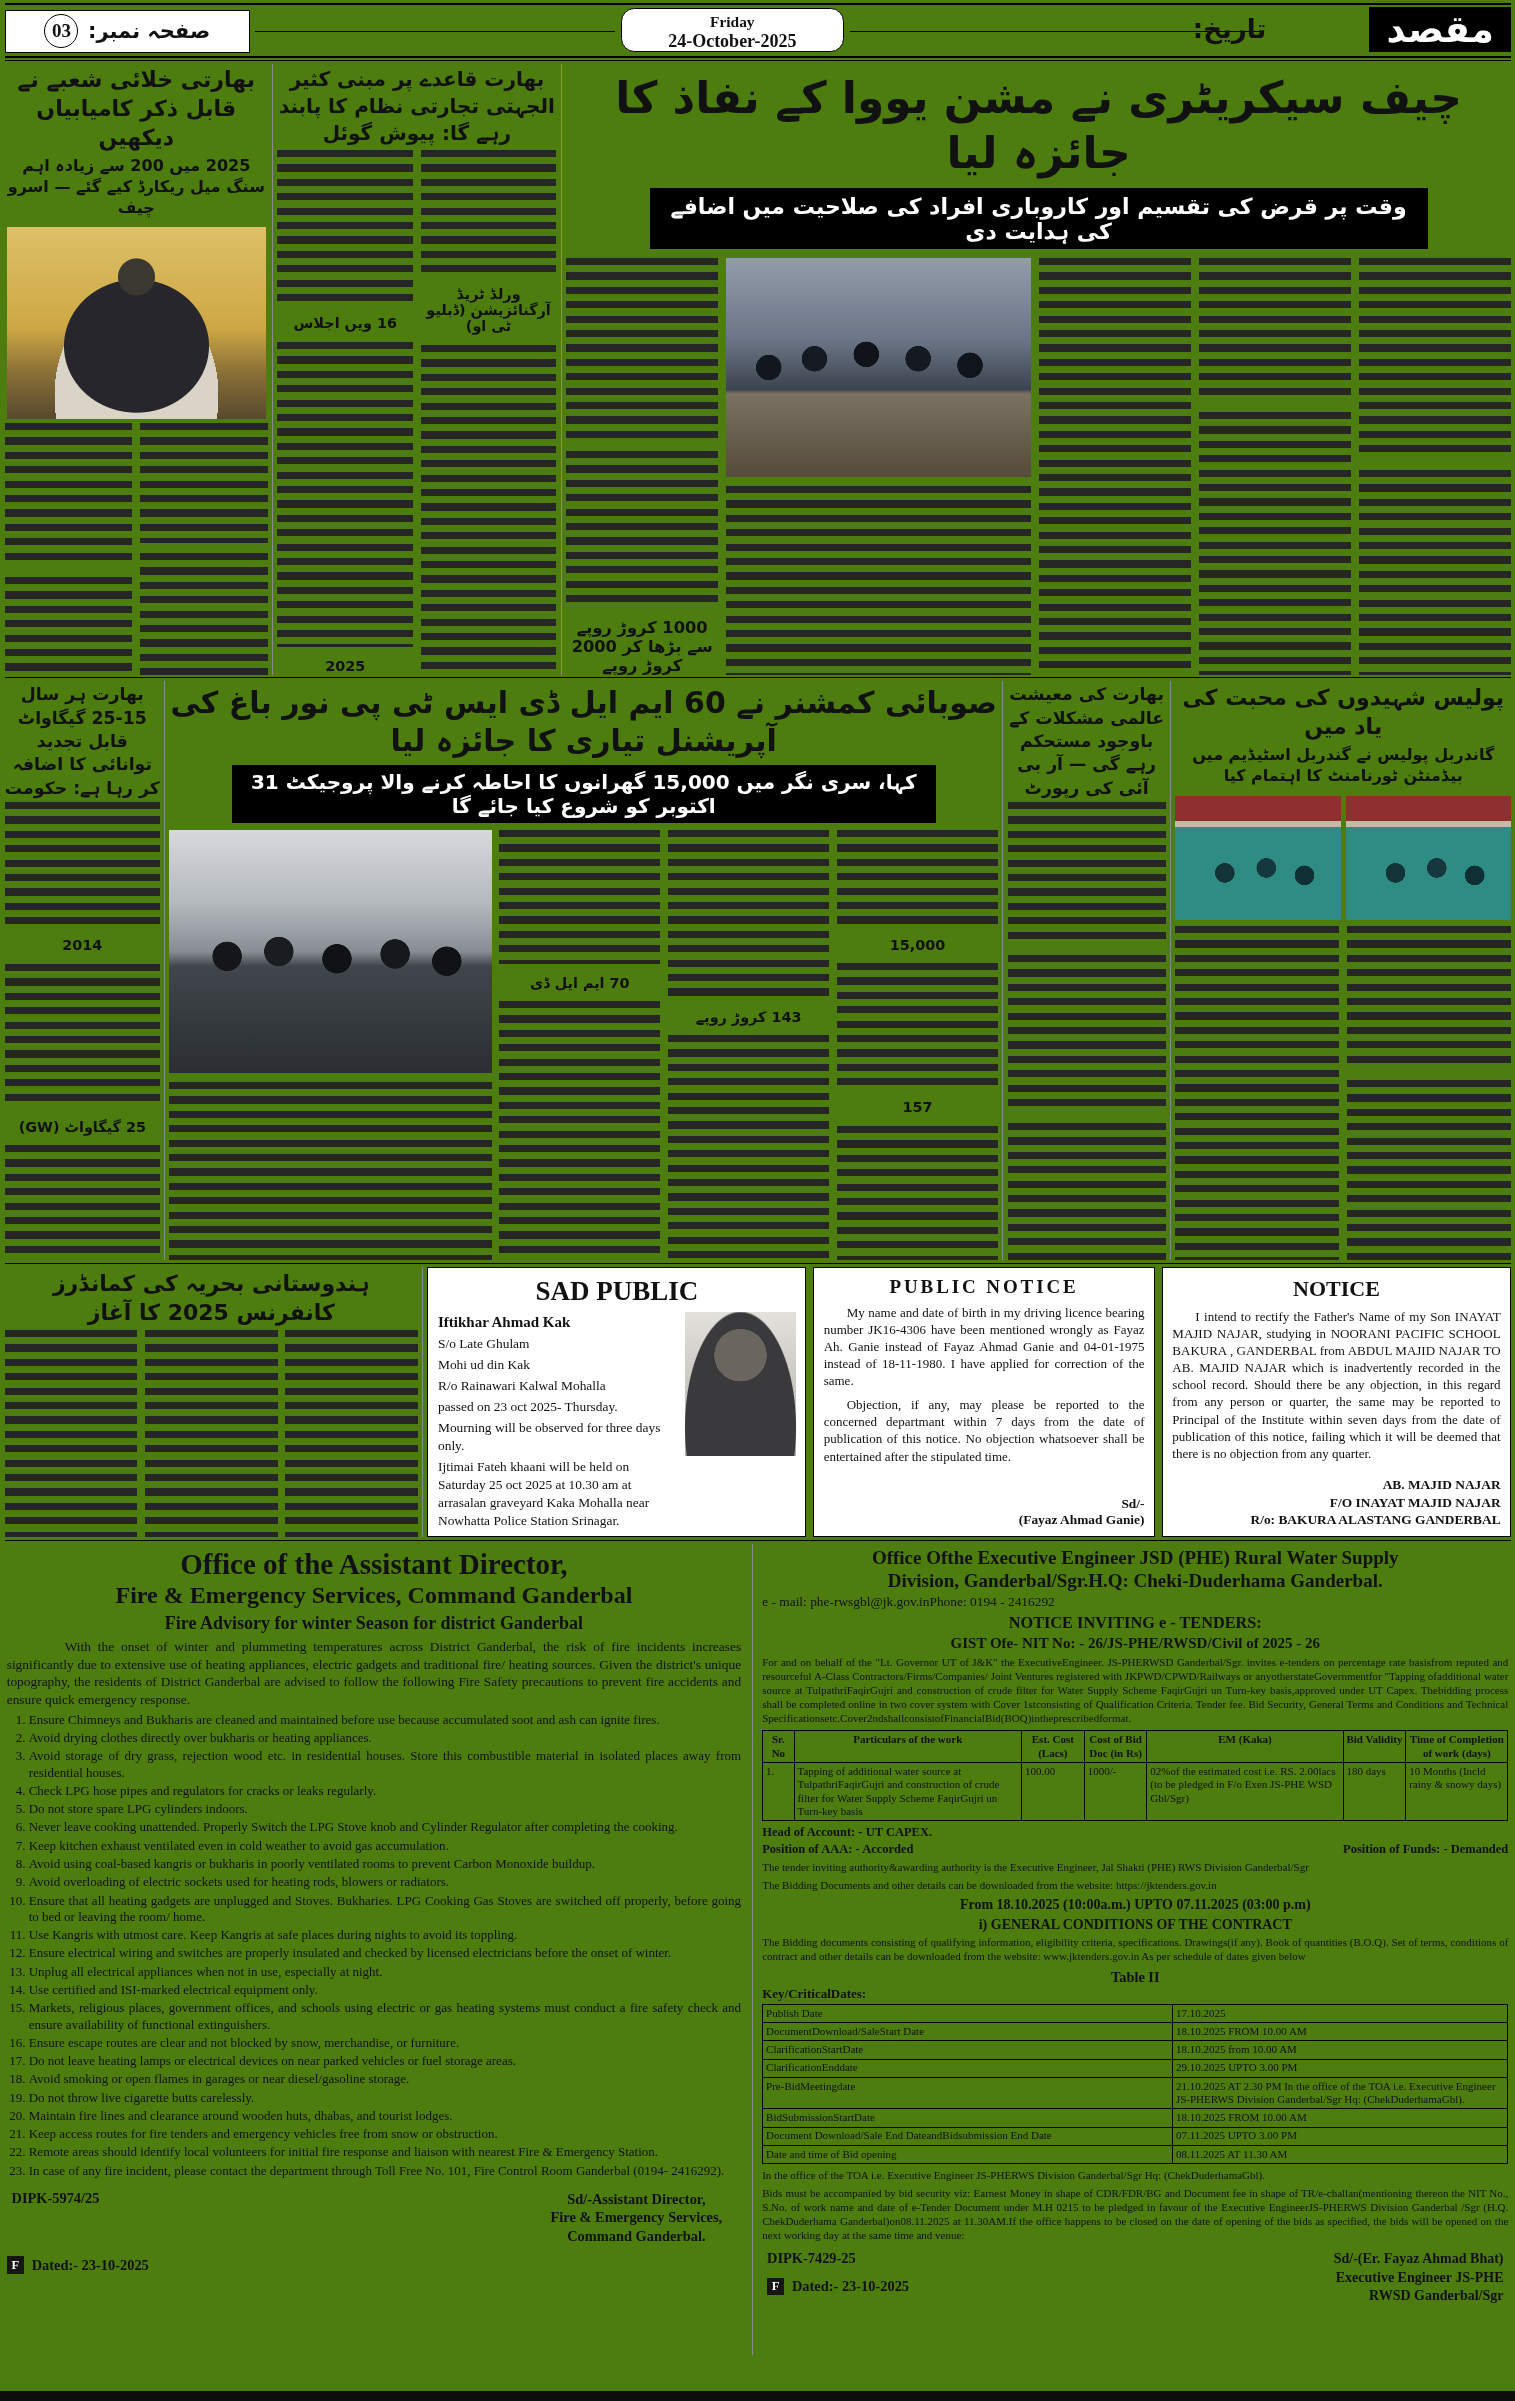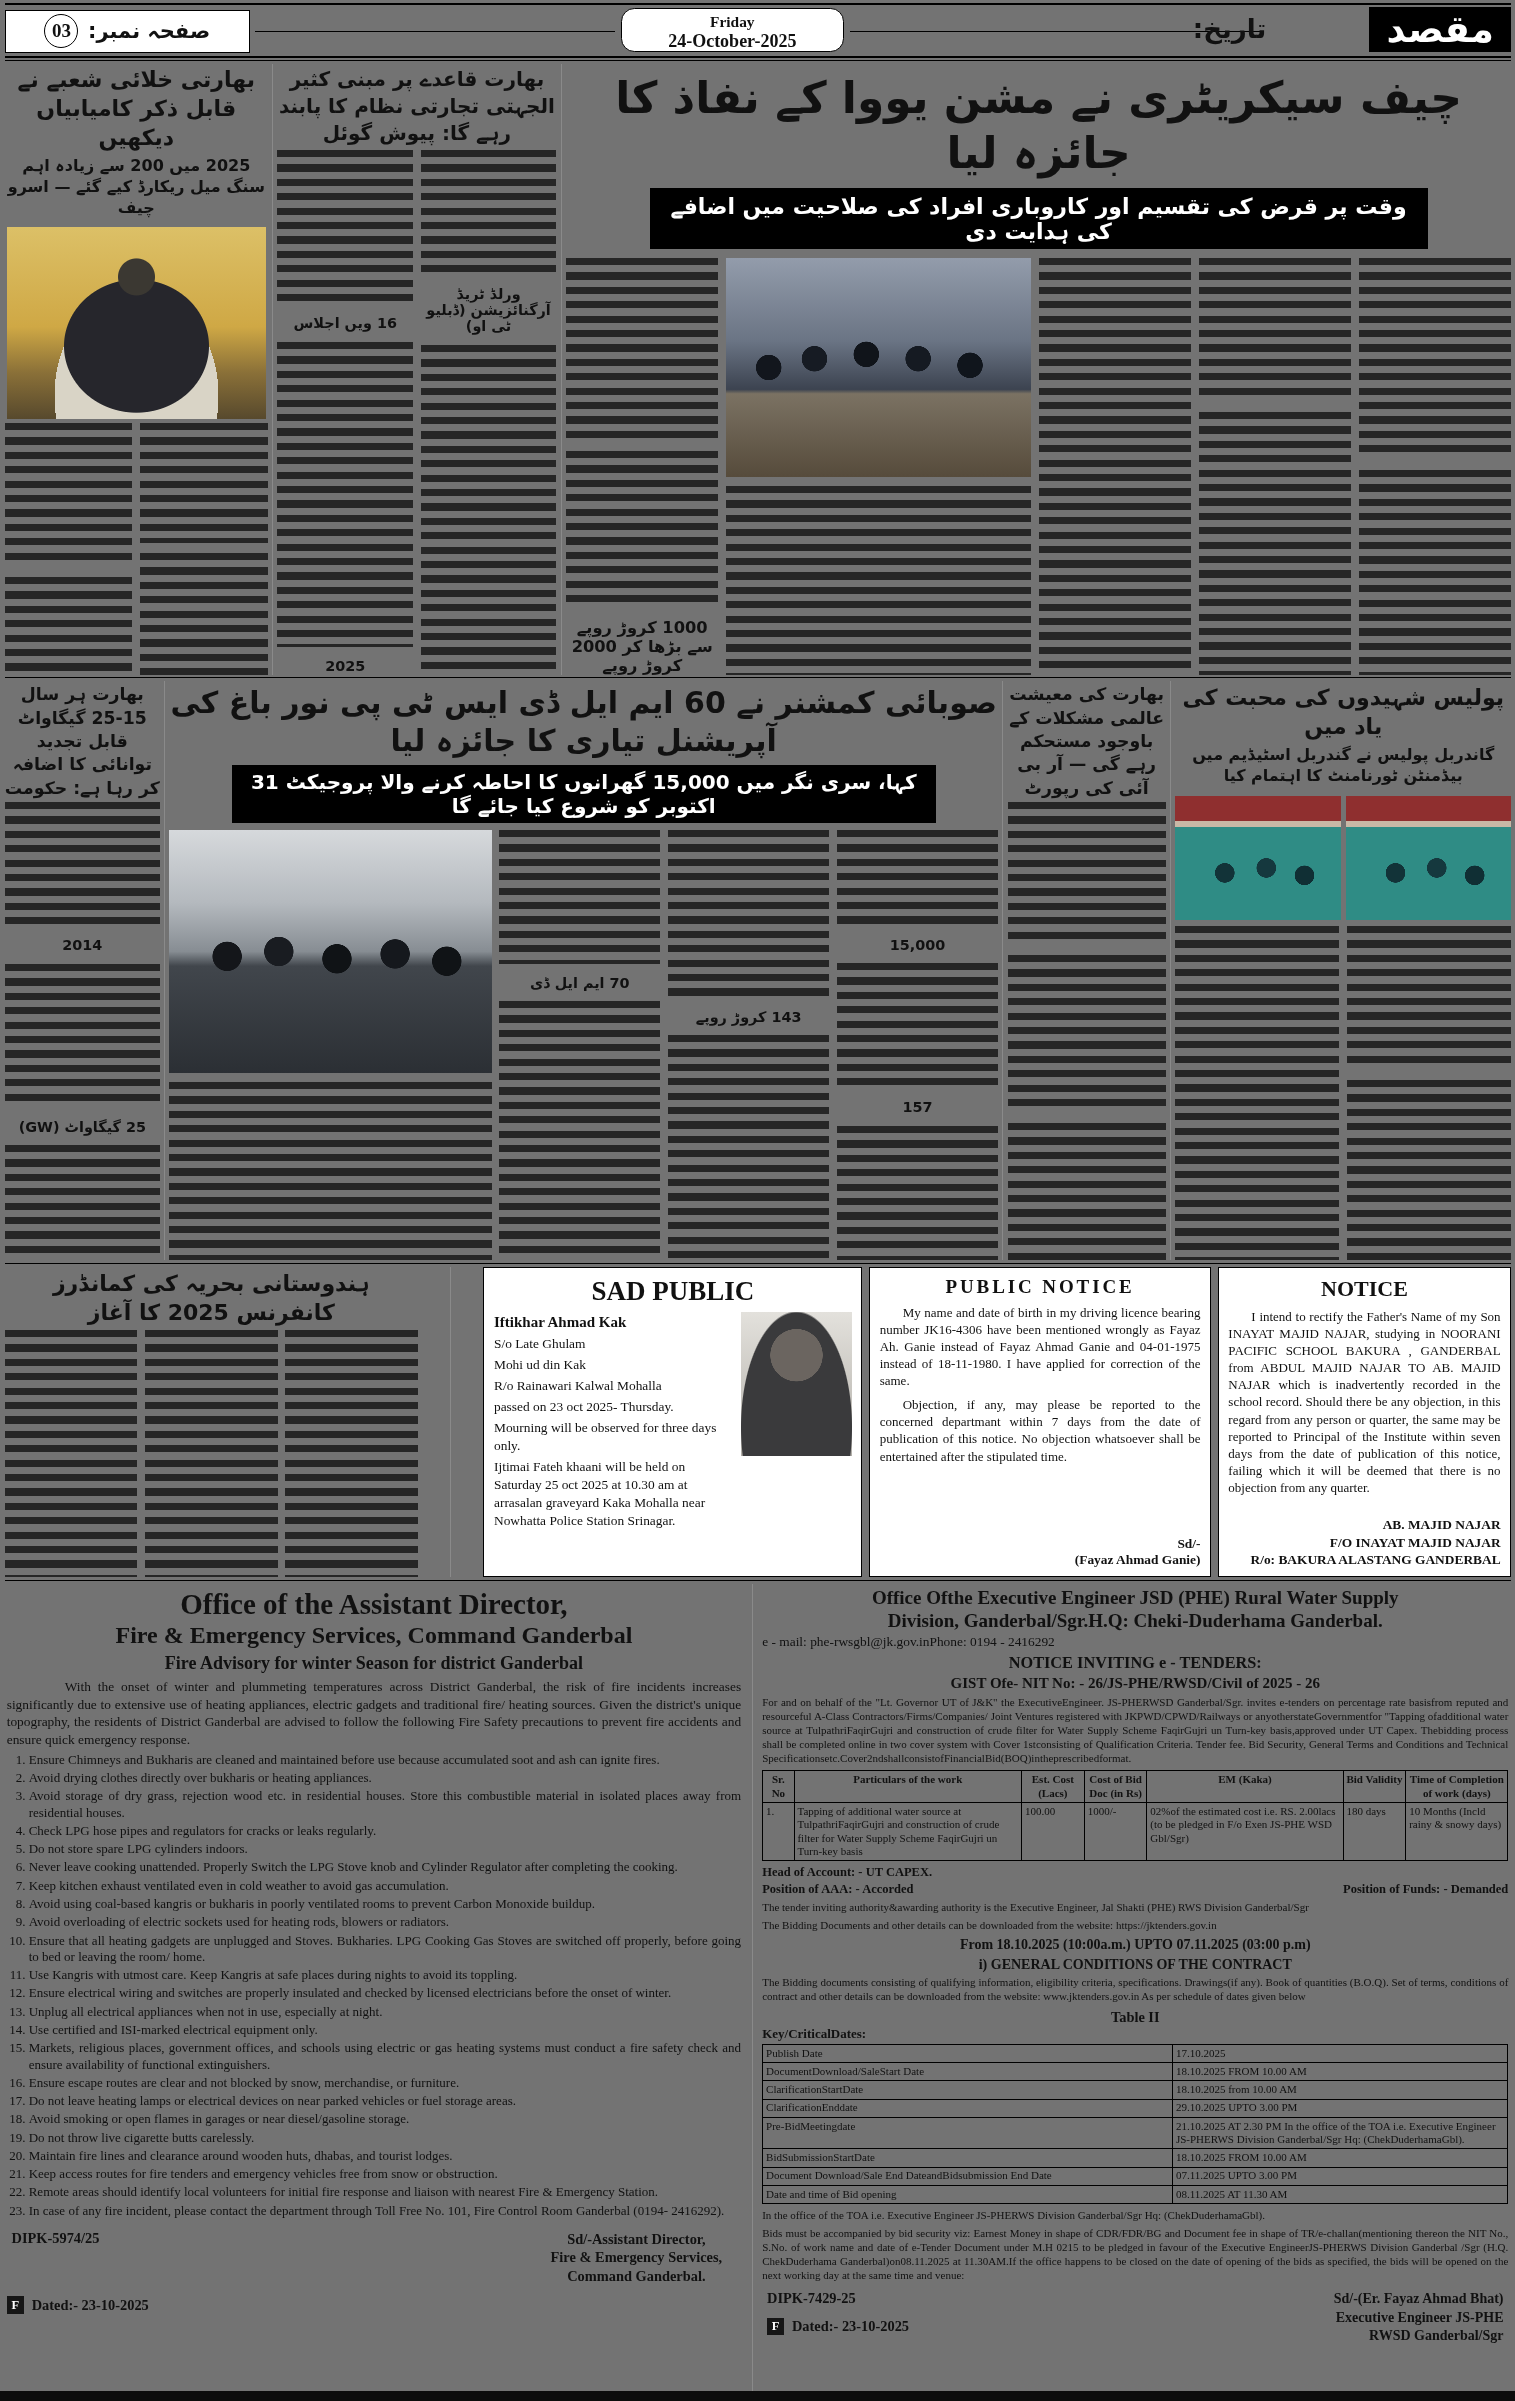--- a/index.html
+++ b/index.html
@@ -1,17 +1,17 @@
 <!DOCTYPE html>
 <html lang="ur" style="font-size:7.7px"><head>
 <meta charset="utf-8">
 <style>
   html,body{margin:0;padding:0;}
   body{background:#cfcdc7;}
-  .page{position:relative;width:1516px;height:2402px;background:#737373;color:#111;
+  .page{position:relative;width:1516px;height:2402px;background:#4d7c0f;color:#111;
         padding:2.9px 4.8px 0;box-sizing:border-box;font-family:"Liberation Serif",serif;overflow:hidden;}
   .u{direction:rtl;font-family:"DejaVu Sans",sans-serif;}
   .topline{border-top:2.4px solid #000;}
   
   .hdr{position:relative;height:48px;margin-top:1.9px;}
   .pagenum{position:absolute;left:0;top:2.9px;width:243px;height:41px;border:1.4px solid #000;
            display:flex;align-items:center;justify-content:center;gap:9.6px;background:#fff;}
   .pagenum .circ{width:32px;height:32px;border:1.9px solid #000;border-radius:50%;display:flex;
                  align-items:center;justify-content:center;font:bold 19px "Liberation Serif",serif;}
   .pagenum .label{font:bold 21px "DejaVu Sans",sans-serif;direction:rtl;}
@@ -24,21 +24,21 @@
   .datebox .d2{font:bold 18px "Liberation Serif",serif;}
   .datelabel{position:absolute;right:245px;top:7.7px;font:bold 26px "DejaVu Sans",sans-serif;}
   .mast{position:absolute;right:0;top:0;width:142px;height:45px;background:#000;color:#fff;
         display:flex;align-items:center;justify-content:center;font:bold 37px "DejaVu Sans",sans-serif;}
   .rule-a{border-top:2.4px solid #000;margin-top:1px;}
   .rule-b{border-top:1px solid #000;margin-top:1.9px;}
   
   .band{display:flex;align-items:stretch;overflow:hidden;}
   .b1{height:611px;margin-top:2.9px;}
   .b2{height:579px;}
-  .b3{height:310px;gap:28px;}
+  .b3{height:270px;}
   .b4{height:811px;}
   .bandrule{border-top:1.4px solid #000;margin:2.9px 0;}
   .vr{flex:0 0 1px;background:#8a8a8a;margin:0 4.3px;}
   .cols{display:flex;gap:7.7px;}
   .col{flex:1;display:flex;flex-direction:column;gap:9.6px;}
   .grow{flex:1;}
   .ul{background-image:repeating-linear-gradient(to bottom,#262626 0px,#262626 7.2px,transparent 7.2px,transparent 14.4px);}
   .snip{font:bold 14.4px "DejaVu Sans",sans-serif;direction:rtl;text-align:center;padding:1px 0;}
   .keyphrase{font:bold 16.3px "DejaVu Sans",sans-serif;direction:rtl;text-align:center;}
   

